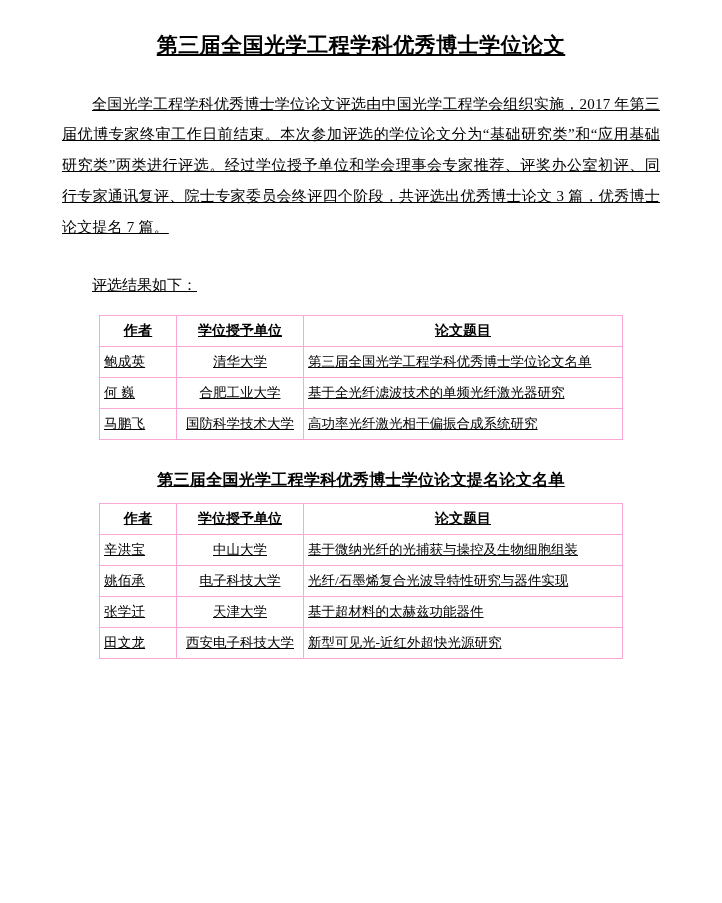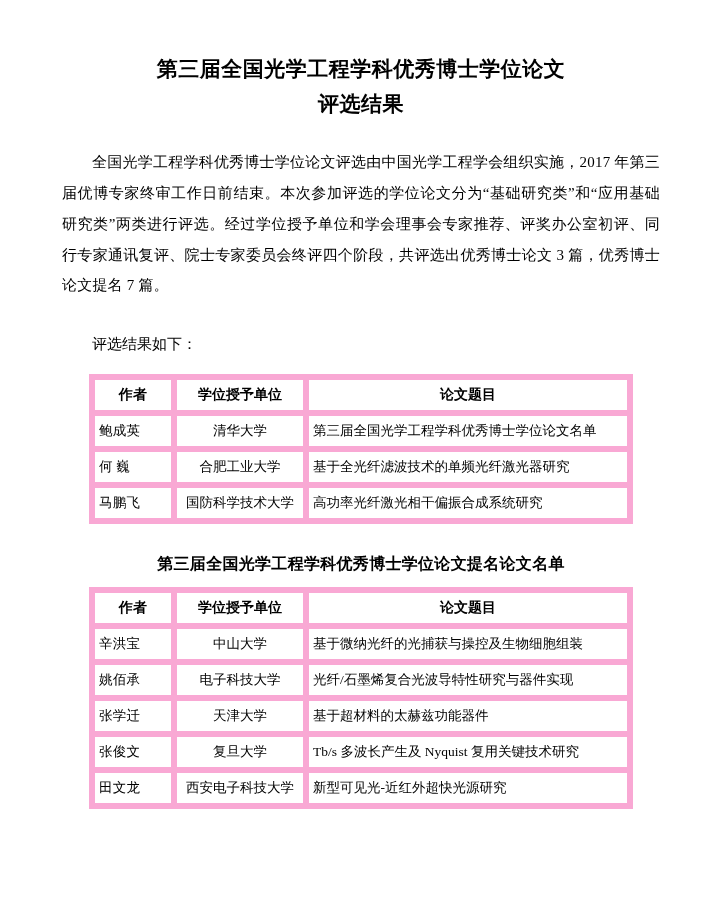--- a/index.html
+++ b/index.html
@@ -11,22 +11,23 @@
     width: 722px;
     height: 903px;
     font-family: "Liberation Serif", "DejaVu Serif", serif;
     color: #000000;
     overflow: hidden;
   }
   .page {
     width: 722px;
     height: 897px;
     box-sizing: border-box;
-    padding: 52px 62px 10px 62px;
+    padding: 28px 62px 10px 62px;
     position: relative;
+    text-decoration: underline;
   }
   .doc-title {
     text-align: center;
     font-size: 21px;
     font-weight: bold;
     line-height: 1.65;
     letter-spacing: 0.5px;
   }
   .doc-title .line2 {
     display: block;
@@ -53,21 +54,21 @@
     margin-top: 30px;
     margin-bottom: 12px;
     letter-spacing: 0.3px;
   }
   table.list-table {
     border-collapse: collapse;
     margin: 0 auto;
     table-layout: fixed;
   }
   table.list-table td, table.list-table th {
-    border: 6px solid #f9a8d4;
+    border: 1px solid #f9a8d4;
     font-size: 13.5px;
     font-weight: normal;
     padding: 4px 4px;
     height: 22px;
     vertical-align: middle;
   }
   table.list-table thead td {
     text-align: center;
     font-weight: bold;
     font-size: 14px;
@@ -89,21 +90,20 @@
   .t1 { width: 500px; }
   .t2 { width: 500px; }
 </style>
 </head>
 <body>
 
 <div class="page">
 
   <div class="doc-title">
     <span>第三届全国光学工程学科优秀博士学位论文</span>
-    <span class="line2">评选结果</span>
   </div>
 
   <p class="body-para">全国光学工程学科优秀博士学位论文评选由中国光学工程学会组织实施，2017 年第三届优博专家终审工作日前结束。本次参加评选的学位论文分为“基础研究类”和“应用基础研究类”两类进行评选。经过学位授予单位和学会理事会专家推荐、评奖办公室初评、同行专家通讯复评、院士专家委员会终评四个阶段，共评选出优秀博士论文 3 篇，优秀博士论文提名 7 篇。</p>
 
   <p class="body-para2">评选结果如下：</p>
 
 
   <table class="list-table t1">
     <thead>
       <tr>
@@ -151,25 +151,20 @@
         <td class="c-author">姚佰承</td>
         <td class="c-unit">电子科技大学</td>
         <td class="c-title">光纤/石墨烯复合光波导特性研究与器件实现</td>
       </tr>
       <tr>
         <td class="c-author">张学迁</td>
         <td class="c-unit">天津大学</td>
         <td class="c-title">基于超材料的太赫兹功能器件</td>
       </tr>
       <tr>
-        <td class="c-author">张俊文</td>
-        <td class="c-unit">复旦大学</td>
-        <td class="c-title">Tb/s 多波长产生及 Nyquist 复用关键技术研究</td>
-      </tr>
-      <tr>
         <td class="c-author">田文龙</td>
         <td class="c-unit">西安电子科技大学</td>
         <td class="c-title">新型可见光-近红外超快光源研究</td>
       </tr>
     </tbody>
   </table>
 
 </div>
 
 </body></html>

